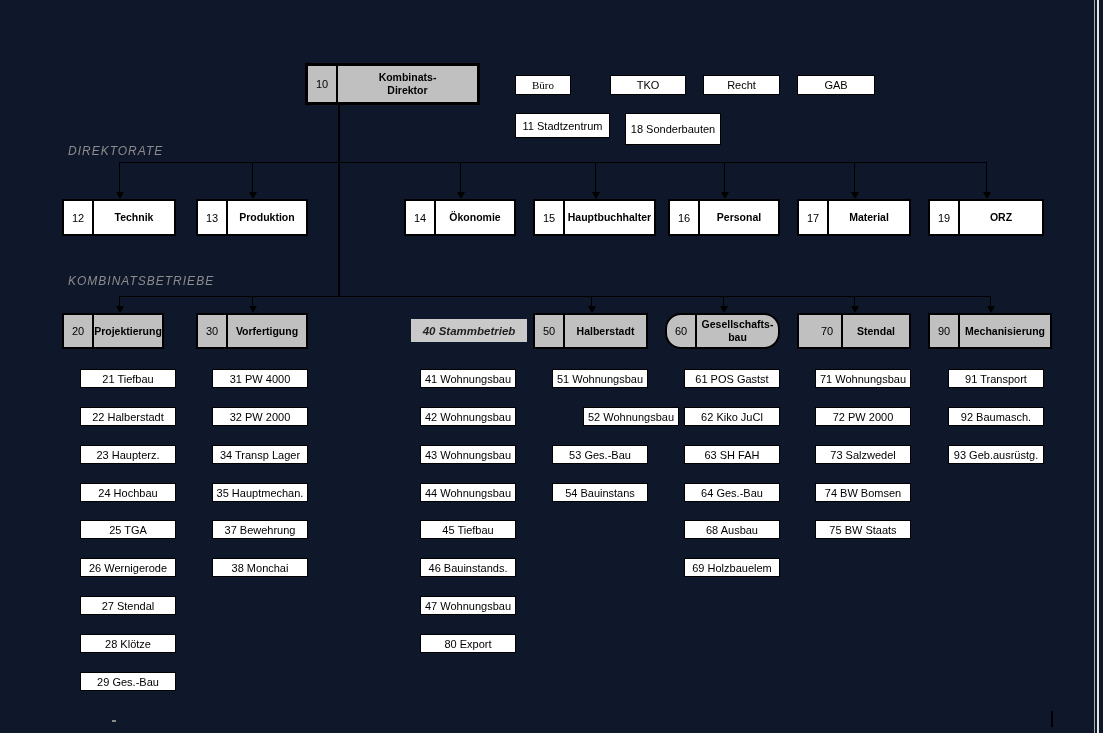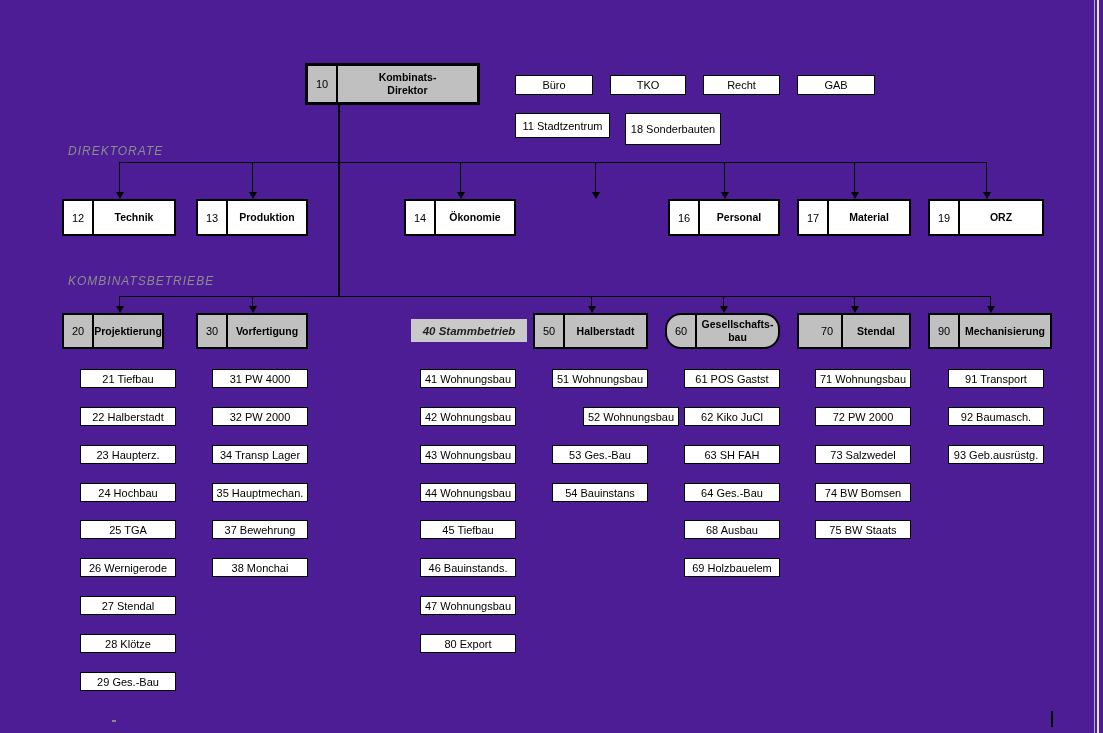--- a/index.html
+++ b/index.html
@@ -1,16 +1,16 @@
 <!DOCTYPE html>
 <html><head>
 <meta charset="utf-8">
 <style>
   html,body{margin:0;padding:0;background:#fff;}
-  #canvas{position:relative;width:1103px;height:733px;background:#4c1d95;overflow:hidden;
+  #canvas{position:relative;width:1103px;height:733px;background:#0f172a;overflow:hidden;
           font-family:"Liberation Sans",sans-serif;color:#000;}
   .obox{position:absolute;box-sizing:border-box;background:#fff;border:2px solid #000;
         display:flex;align-items:stretch;}
   .obox.gray{background:#c0c0c0;}
   .obox.thick{border-width:3px;}
   .numcell{width:28px;flex:0 0 28px;border-right:2px solid #000;display:flex;
            align-items:center;justify-content:center;font-size:11px;font-weight:normal;}
   .labelcell{flex:1;display:flex;flex-direction:column;align-items:center;justify-content:center;
              text-align:center;font-weight:bold;font-size:10.5px;line-height:13px;white-space:nowrap;overflow:hidden;}
   .subbox{position:absolute;box-sizing:border-box;border:1px solid #000;background:#fff;
@@ -42,37 +42,41 @@
 
   <div class="sectionlabel" style="left:68px;top:144px;">DIREKTORATE</div>
   <div class="sectionlabel" style="left:68px;top:274px;">KOMBINATSBETRIEBE</div>
 
   <div class="stamm" style="left:411px;top:319px;width:116px;height:23px;">40 Stammbetrieb</div>
 
   <div class="pageedge" style="left:1094px;width:1px;background:#b0b0b0;"></div>
   <div class="pageedge" style="left:1097px;width:2px;background:#e6e6e6;"></div>
   <div class="cursor-tick" style="left:1051px;top:711px;width:2px;height:16px;"></div>
   <div class="dot" style="left:112px;top:720px;width:4px;height:2px;"></div>
-<div class="staffbox" style="left: 515px; top: 75px; width: 78px; height: 20px;">Büro</div>
+<div class="staffbox" style="left: 515px; top: 75px; width: 56px; height: 20px; font-family: Liberation Serif, serif;">Büro</div>
     <div class="staffbox" style="left: 610px; top: 75px; width: 76px; height: 20px;">TKO</div>
     <div class="staffbox" style="left: 703px; top: 75px; width: 77px; height: 20px;">Recht</div>
     <div class="staffbox" style="left: 797px; top: 75px; width: 78px; height: 20px;">GAB</div>
     <div class="staffbox" style="left: 515px; top: 113px; width: 95px; height: 25px;">11 Stadtzentrum</div>
     <div class="staffbox" style="left: 625px; top: 113px; width: 96px; height: 32px;">18 Sonderbauten</div>
     <div class="obox" style="left: 62px; top: 199px; width: 114px; height: 37px;">
       <div class="numcell">12</div>
       <div class="labelcell">Technik</div>
     </div>
     <div class="obox" style="left: 196px; top: 199px; width: 112px; height: 37px;">
       <div class="numcell">13</div>
       <div class="labelcell">Produktion</div>
     </div>
     <div class="obox" style="left: 404px; top: 199px; width: 112px; height: 37px;">
       <div class="numcell">14</div>
       <div class="labelcell">Ökonomie</div>
+    </div>
+    <div class="obox" style="left: 533px; top: 199px; width: 123px; height: 37px;">
+      <div class="numcell">15</div>
+      <div class="labelcell">Hauptbuchhalter</div>
     </div>
     <div class="obox" style="left: 668px; top: 199px; width: 112px; height: 37px;">
       <div class="numcell">16</div>
       <div class="labelcell">Personal</div>
     </div>
     <div class="obox" style="left: 797px; top: 199px; width: 114px; height: 37px;">
       <div class="numcell">17</div>
       <div class="labelcell">Material</div>
     </div>
     <div class="obox" style="left: 928px; top: 199px; width: 116px; height: 37px;">

